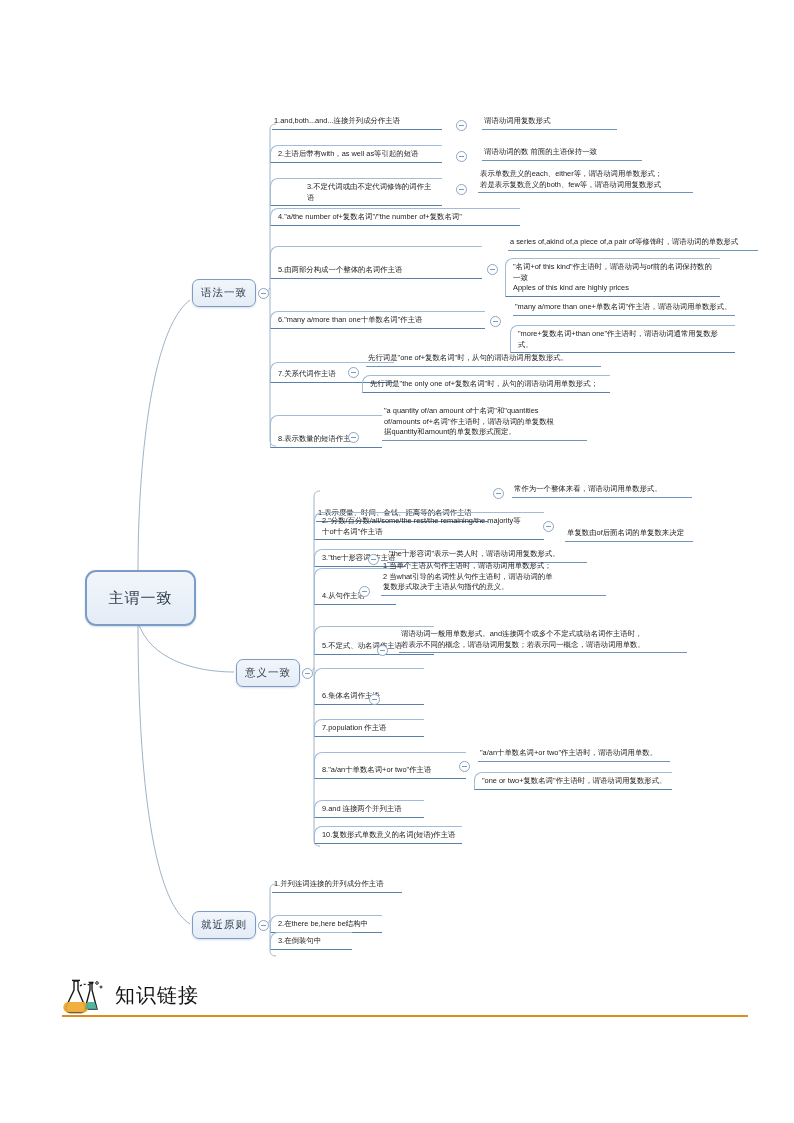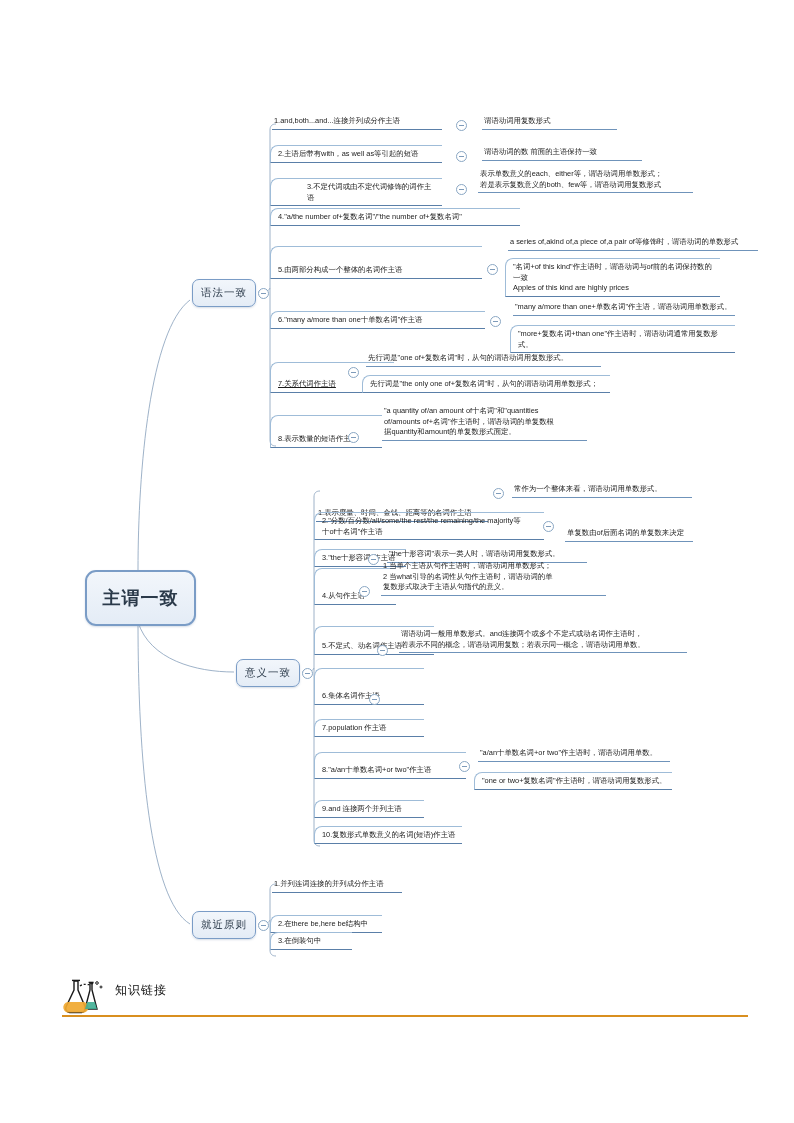--- a/index.html
+++ b/index.html
@@ -15,21 +15,21 @@
   .nodebox{
     position:absolute;
     background:linear-gradient(180deg,#f2f6fb 0%,#e4ecf6 100%);
     border:2px solid #7a9cc6;border-radius:9px;
     display:flex;align-items:center;justify-content:center;
     color:#2b3a4a;letter-spacing:1px;white-space:nowrap;
     box-shadow:0 1px 2px rgba(90,120,160,.25);
   }
   .nodebox.root{
     left:85px;top:570px;width:107px;height:52px;
-    font-size:18px;border-width:2px;border-radius:11px;font-weight:bold;
+    font-size:15px;border-width:2px;border-radius:11px;
   }
   .nodebox.branch{
     width:62px;height:26px;font-size:10.5px;border-width:1.6px;border-radius:7px;
   }
   .b-gram{left:192px;top:279px;}
   .b-mean{left:236px;top:659px;}
   .b-prox{left:192px;top:911px;text-align:right;}
 
   
   .item{
@@ -53,21 +53,21 @@
     position:absolute;width:9px;height:9px;border:1px solid #8aa7c4;border-radius:50%;
     background:#fff;
   }
   .toggle:after{
     content:"";position:absolute;left:1.6px;top:3.5px;width:5px;height:1px;background:#7e9bba;
   }
 
   
   #footer{position:absolute;left:60px;top:978px;width:690px;height:48px;}
   .foot-label{
-    position:absolute;left:55px;top:4px;font-size:12px;color:#111;
+    position:absolute;left:55px;top:4px;font-size:20px;color:#111;
     font-family:"Liberation Sans","DejaVu Sans",sans-serif;letter-spacing:1px;
   }
   .foot-rule{position:absolute;left:2px;top:37px;width:686px;height:2px;background:#d98f1f;}
   .flask{position:absolute;left:0;top:0;}
 </style>
 </head>
 <body>
 
 <div id="map">
 
@@ -135,21 +135,21 @@
   <div class="toggle" style="left:487px;top:264px;"></div>
   <div class="item ul2 plain" style="left:508px;top:237px;width:250px;">a series of,akind of,a piece of,a pair of等修饰时，谓语动词的单数形式</div>
   <div class="item boxl" style="left:505px;top:258px;width:215px;">"名词+of this kind"作主语时，谓语动词与of前的名词保持数的一致
 Apples of this kind are highly prices</div>
 
   <div class="item boxl" style="left:270px;top:311px;width:215px;">6."many a/more than one十单数名词"作主语</div>
   <div class="toggle" style="left:490px;top:316px;"></div>
   <div class="item ul2 plain" style="left:513px;top:302px;width:222px;">"many a/more than one+单数名词"作主语，谓语动词用单数形式。</div>
   <div class="item boxl" style="left:510px;top:325px;width:225px;">"more+复数名词+than one"作主语时，谓语动词通常用复数形式。</div>
 
-  <div class="item boxl" style="left:270px;top:362px;width:124px;padding-top:16px;text-decoration:underline;">7.关系代词作主语</div>
+  <div class="item boxl" style="left:270px;top:362px;width:124px;padding-top:6px;">7.关系代词作主语</div>
   <div class="toggle" style="left:348px;top:367px;"></div>
   <div class="item ul2 plain" style="left:366px;top:353px;width:235px;">先行词是"one of+复数名词"时，从句的谓语动词用复数形式。</div>
   <div class="item boxl" style="left:362px;top:375px;width:248px;">先行词是"the only one of+复数名词"时，从句的谓语动词用单数形式；</div>
 
   <div class="item boxl" style="left:270px;top:415px;width:112px;padding-top:18px;">8.表示数量的短语作主语</div>
   <div class="toggle" style="left:348px;top:432px;"></div>
   <div class="item ul2 plain" style="left:382px;top:406px;width:205px;">"a quantity of/an amount of十名词"和"quantities
 of/amounts of+名词"作主语时，谓语动词的单复数根
 据quantity和amount的单复数形式面定。</div>
 

